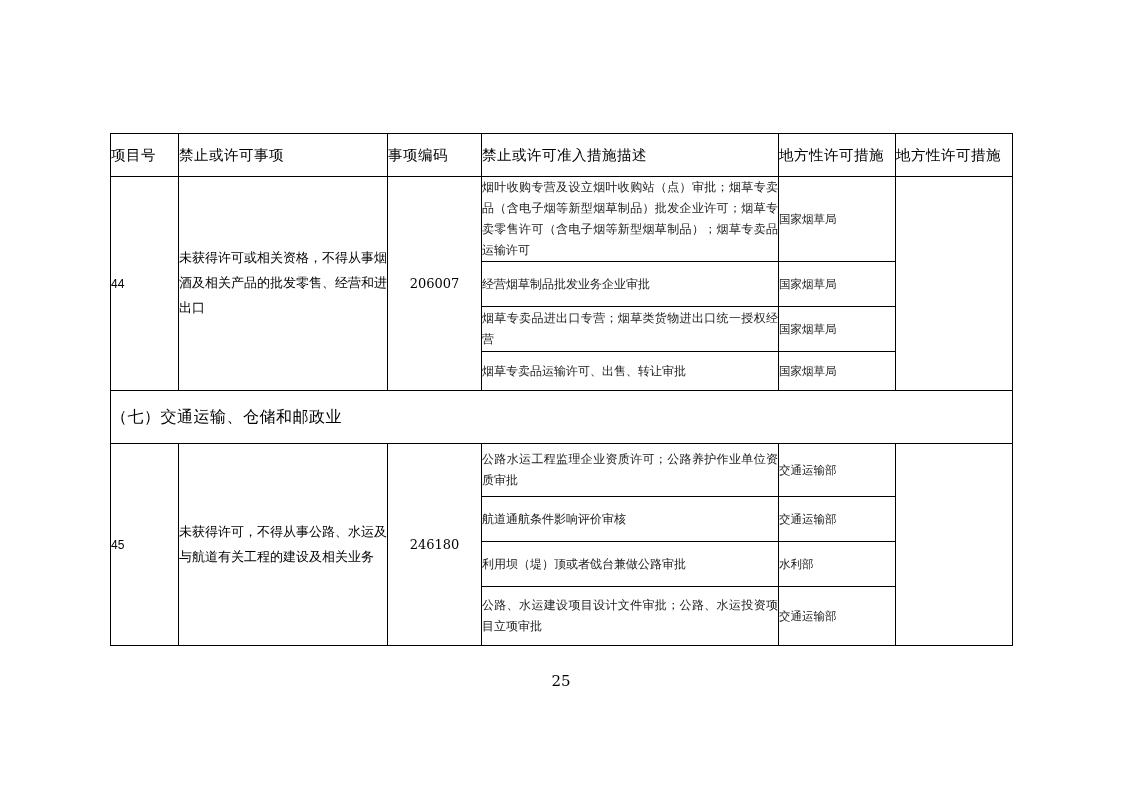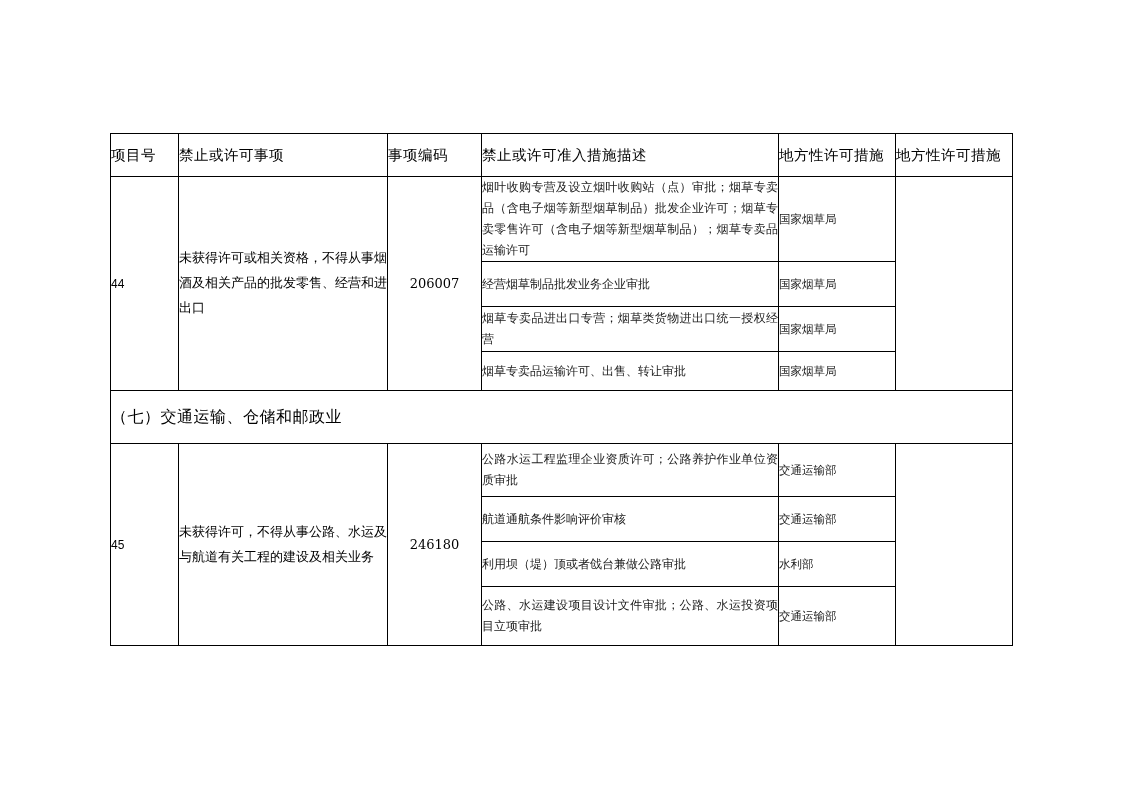--- a/index.html
+++ b/index.html
@@ -170,14 +170,15 @@
         <td class="m-desc" style="height:44px;">利用坝（堤）顶或者戗台兼做公路审批</td>
         <td class="m-dept">水利部</td>
       </tr>
       <tr>
         <td class="m-desc" style="height:58px;">公路、水运建设项目设计文件审批；公路、水运投资项目立项审批</td>
         <td class="m-dept">交通运输部</td>
       </tr>
     </tbody>
   </table>
 
+  <div class="page-number">25</div>
 
 </div>
 
 </body></html>

